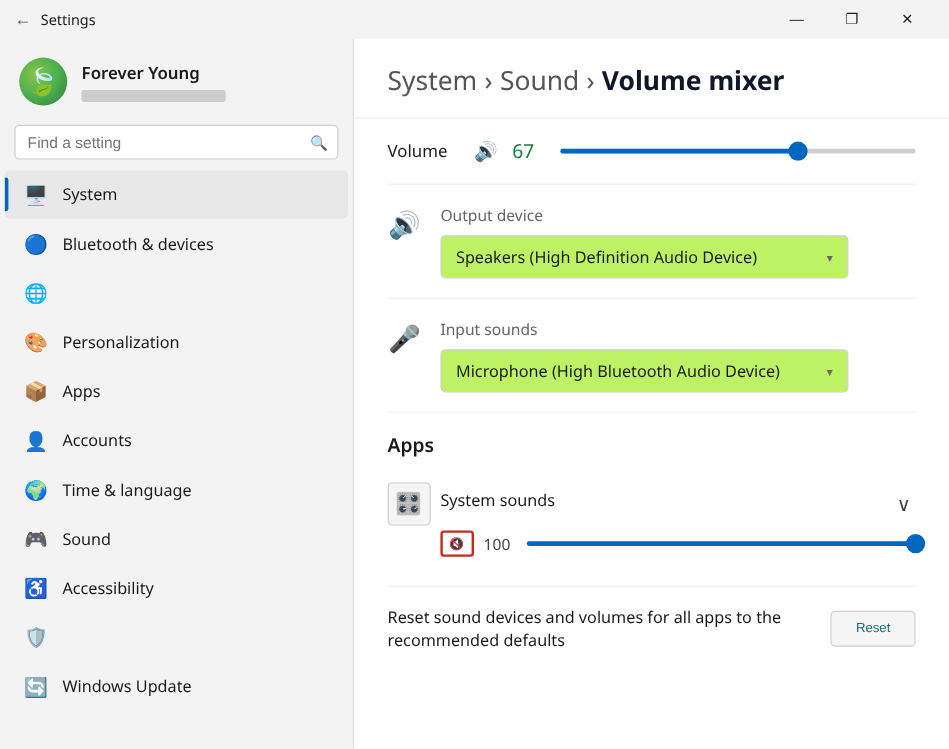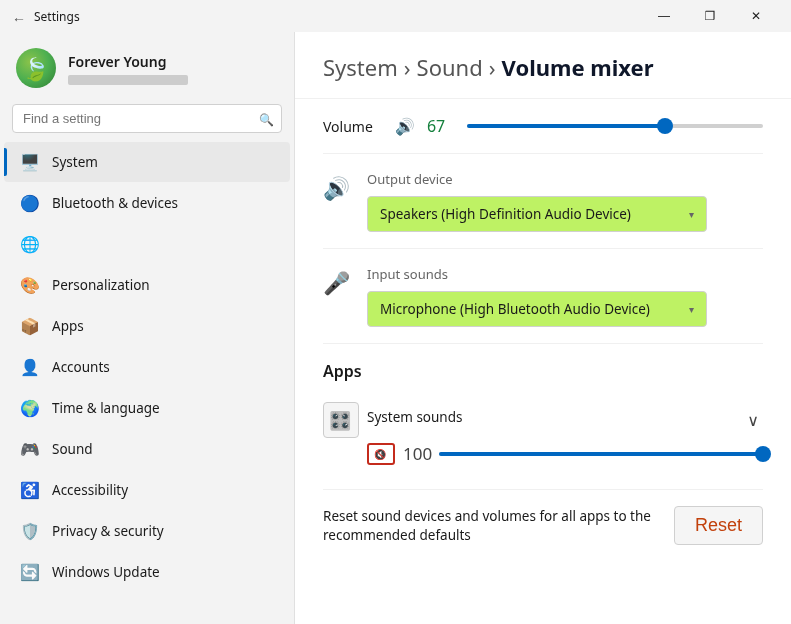--- a/index.html
+++ b/index.html
@@ -346,21 +346,21 @@
       display: flex;
       align-items: center;
       justify-content: center;
       font-size: 11px;
       color: #c42b1c;
       cursor: pointer;
       background: white;
       flex-shrink: 0;
     }
     .app-volume-value {
-      font-size: 17px;
+      font-size: 13px;
       color: #444;
       width: 28px;
     }
     .expand-btn {
       font-size: 16px;
       color: #444;
       cursor: pointer;
       padding: 4px;
     }
 
@@ -377,22 +377,22 @@
       font-size: 13.5px;
       color: #1a1a1a;
       max-width: 380px;
       line-height: 1.4;
     }
     .reset-btn {
       padding: 8px 20px;
       background: #f5f5f5;
       border: 1px solid #d0d0d0;
       border-radius: 4px;
-      font-size: 18px;
-      color: #c2410c;
+      font-size: 11px;
+      color: #0f766e;
       cursor: pointer;
       white-space: nowrap;
       flex-shrink: 0;
     }
   </style>
 </head>
 <body>
 
 <div class="title-bar">
   <div class="title-bar-left">
@@ -456,21 +456,20 @@
         <div class="nav-item">
       <span class="nav-icon">🎮</span>
       <span>Sound</span>
     </div>
         <div class="nav-item">
       <span class="nav-icon">♿</span>
       <span>Accessibility</span>
     </div>
         <div class="nav-item">
       <span class="nav-icon">🛡️</span>
-      <span>Privacy &amp; security</span>
     </div>
         <div class="nav-item">
       <span class="nav-icon">🔄</span>
       <span>Windows Update</span>
     </div>
       </nav>
   </div>
 
   <div class="content">
     <div class="page-header">

